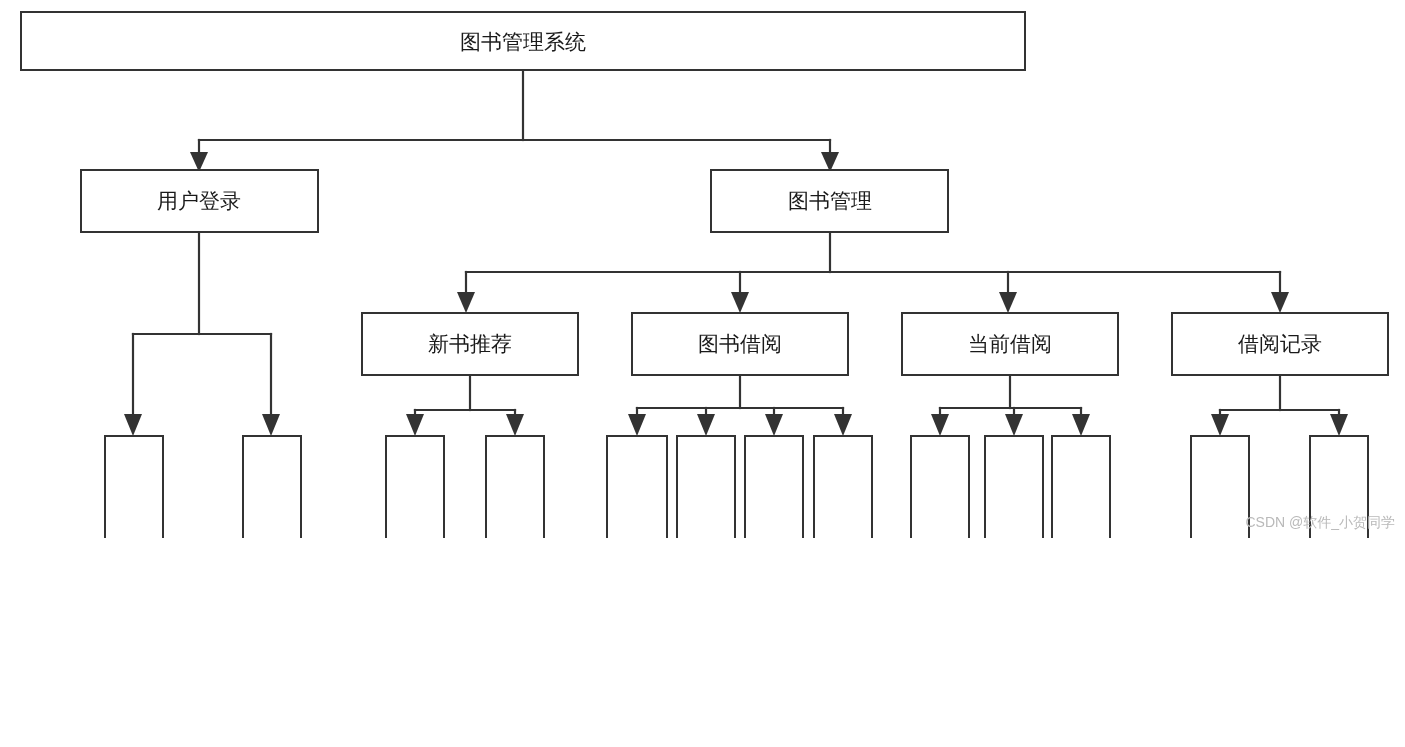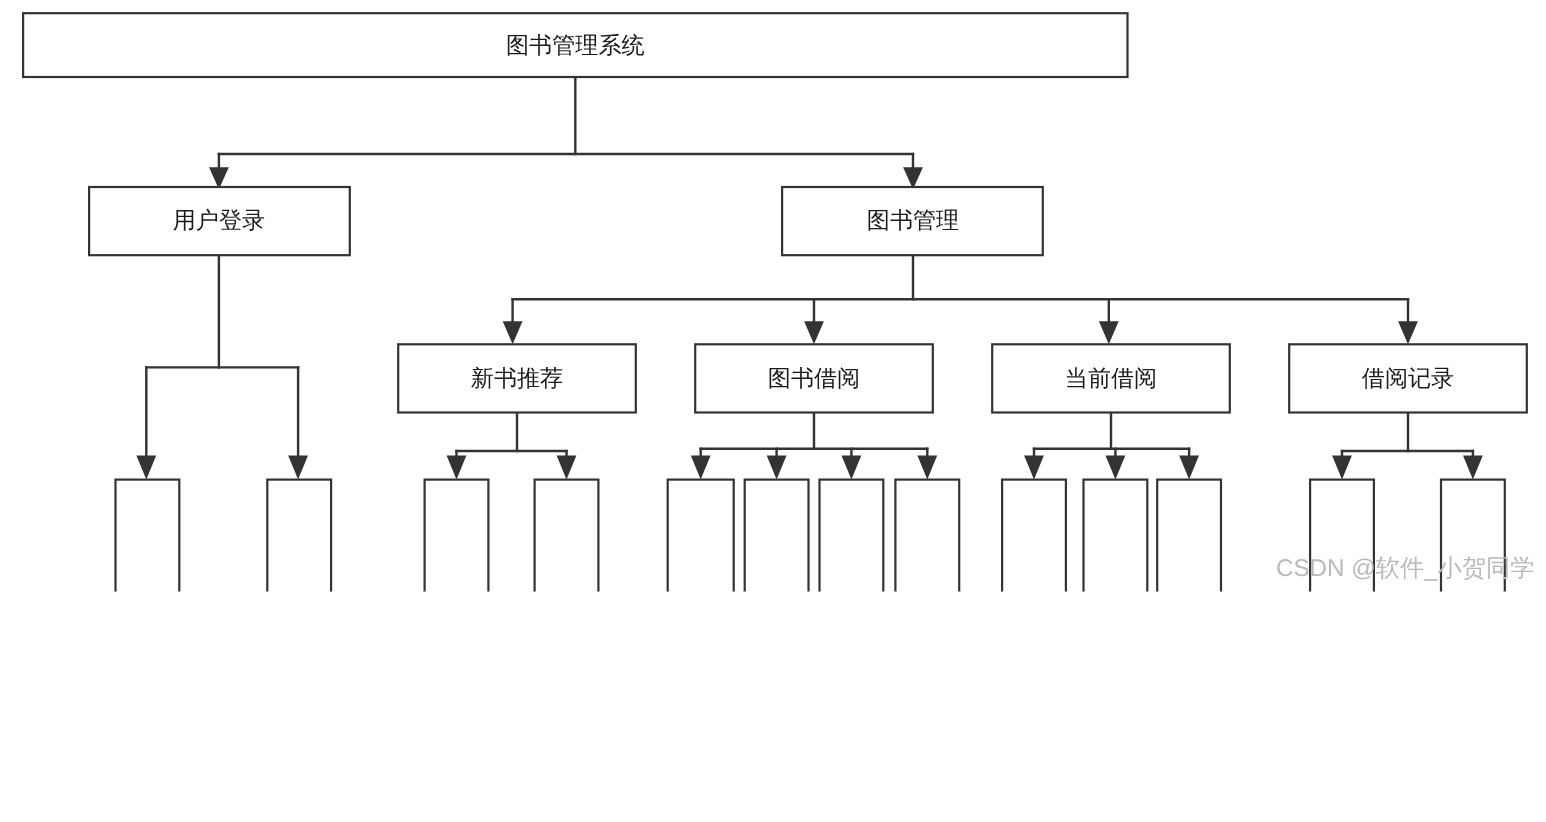--- a/index.html
+++ b/index.html
@@ -63,21 +63,21 @@
     user-select: none;
   }
   .leaf-label.centered {
     align-items: center;
   }
   #watermark {
     position: absolute;
     right: 10px;
     bottom: 6px;
     font-family: "Liberation Sans", "DejaVu Sans", sans-serif;
-    font-size: 22px;
+    font-size: 14px;
     color: #b9b9b9;
     white-space: nowrap;
     user-select: none;
   }
 </style>
 </head>
 <body>
 
 <div id="diagram-root">
 

